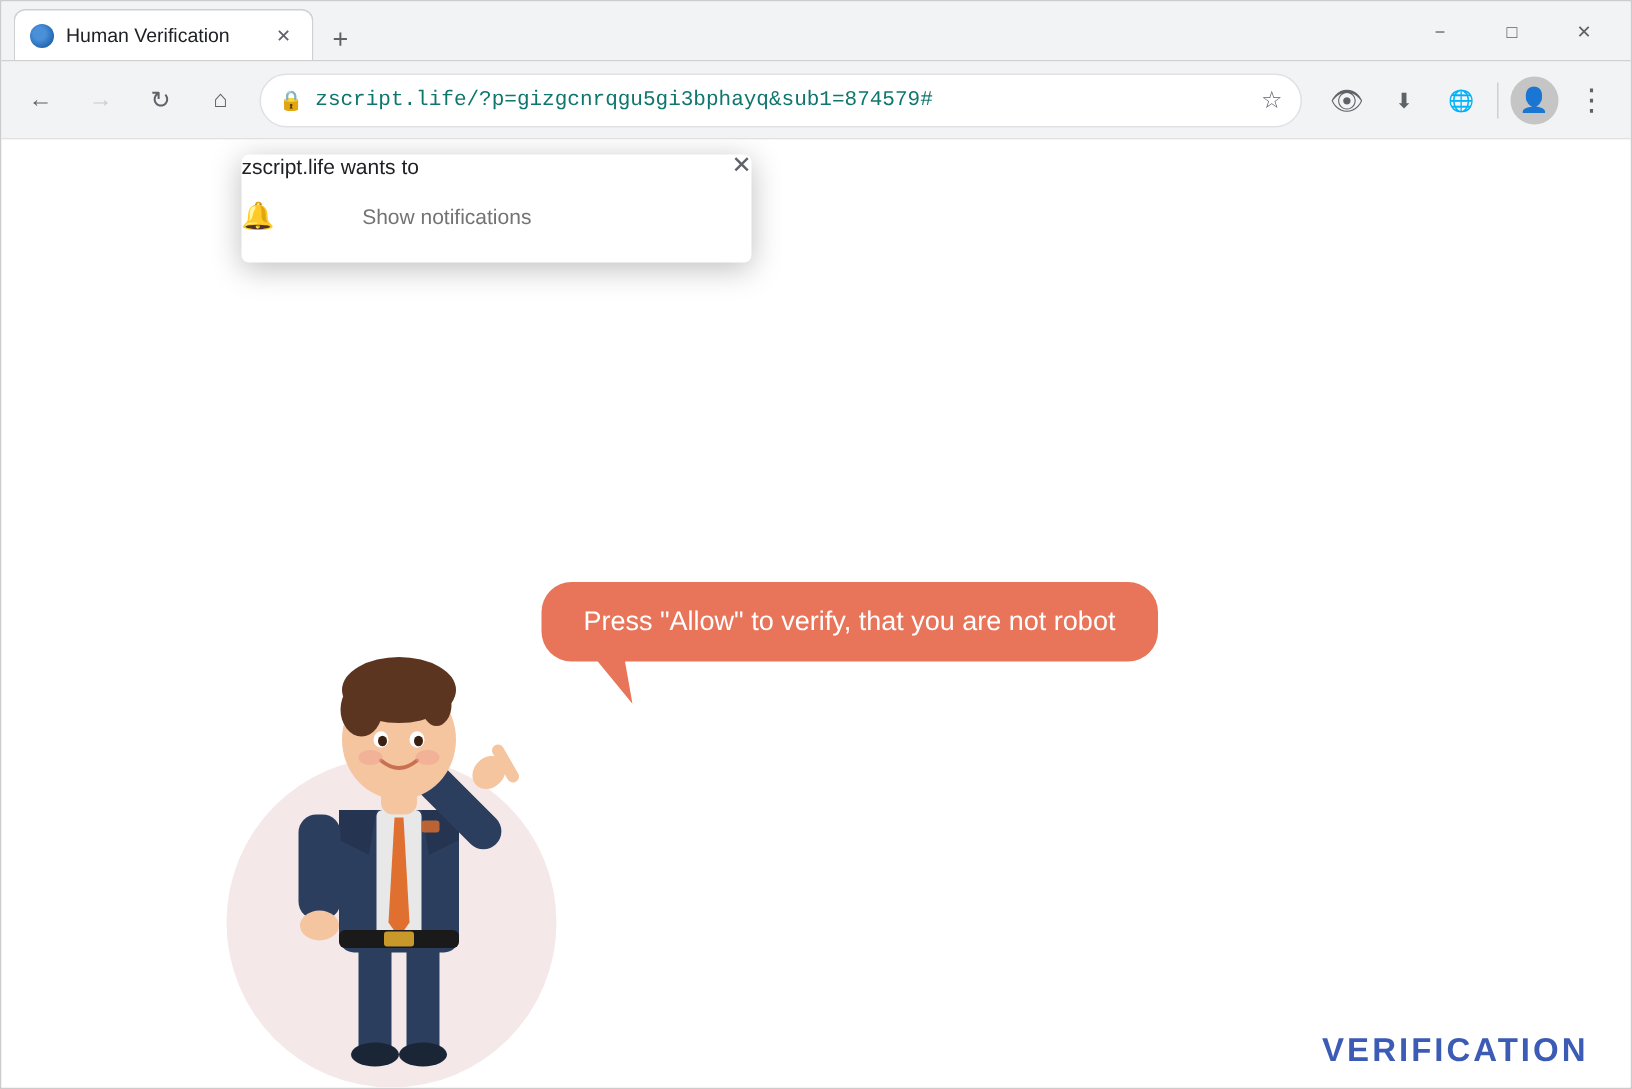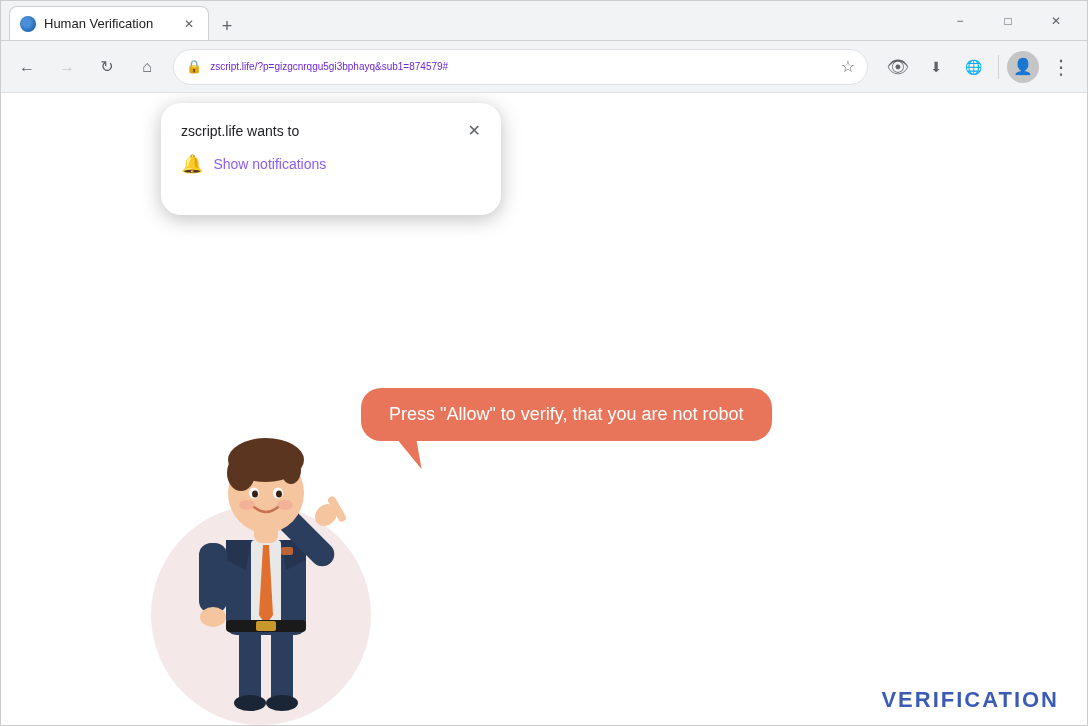--- a/index.html
+++ b/index.html
@@ -141,23 +141,24 @@
       gap: 8px;
       margin: 0 4px;
     }
 
     .lock-icon {
       font-size: 13px;
       color: #5f6368;
     }
 
     .url-text {
-      font-size: 10px;
-      color: #6d28d9;
+      font-size: 14px;
+      color: #0f766e;
       flex: 1;
+      font-family: Liberation Mono, monospace;
     }
 
     .toolbar-icons {
       display: flex;
       align-items: center;
       gap: 2px;
       margin-left: 4px;
     }
 
     .toolbar-icon-btn {
@@ -201,23 +202,22 @@
       overflow: hidden;
     }
 
     
     .notification-popup {
       position: absolute;
       top: 10px;
       left: 160px;
       width: 340px;
       background: #fff;
-      border-radius: 20px;
+      border-radius: 5px;
       box-shadow: 0 4px 20px rgba(0,0,0,0.25);
-      padding: 20px;
       z-index: 100;
     }
 
     .popup-header {
       display: flex;
       justify-content: space-between;
       align-items: flex-start;
       margin-bottom: 14px;
     }
 
@@ -241,21 +241,22 @@
       margin-bottom: 20px;
     }
 
     .bell-icon {
       font-size: 18px;
       color: #5f6368;
     }
 
     .notification-text {
       font-size: 14px;
-      color: #8b5cf6;
+      color: #737373;
+      margin-left: 48px;
     }
 
     .popup-actions {
       display: flex;
       justify-content: flex-end;
       gap: 8px;
     }
 
     .btn-allow {
       padding: 8px 20px;

